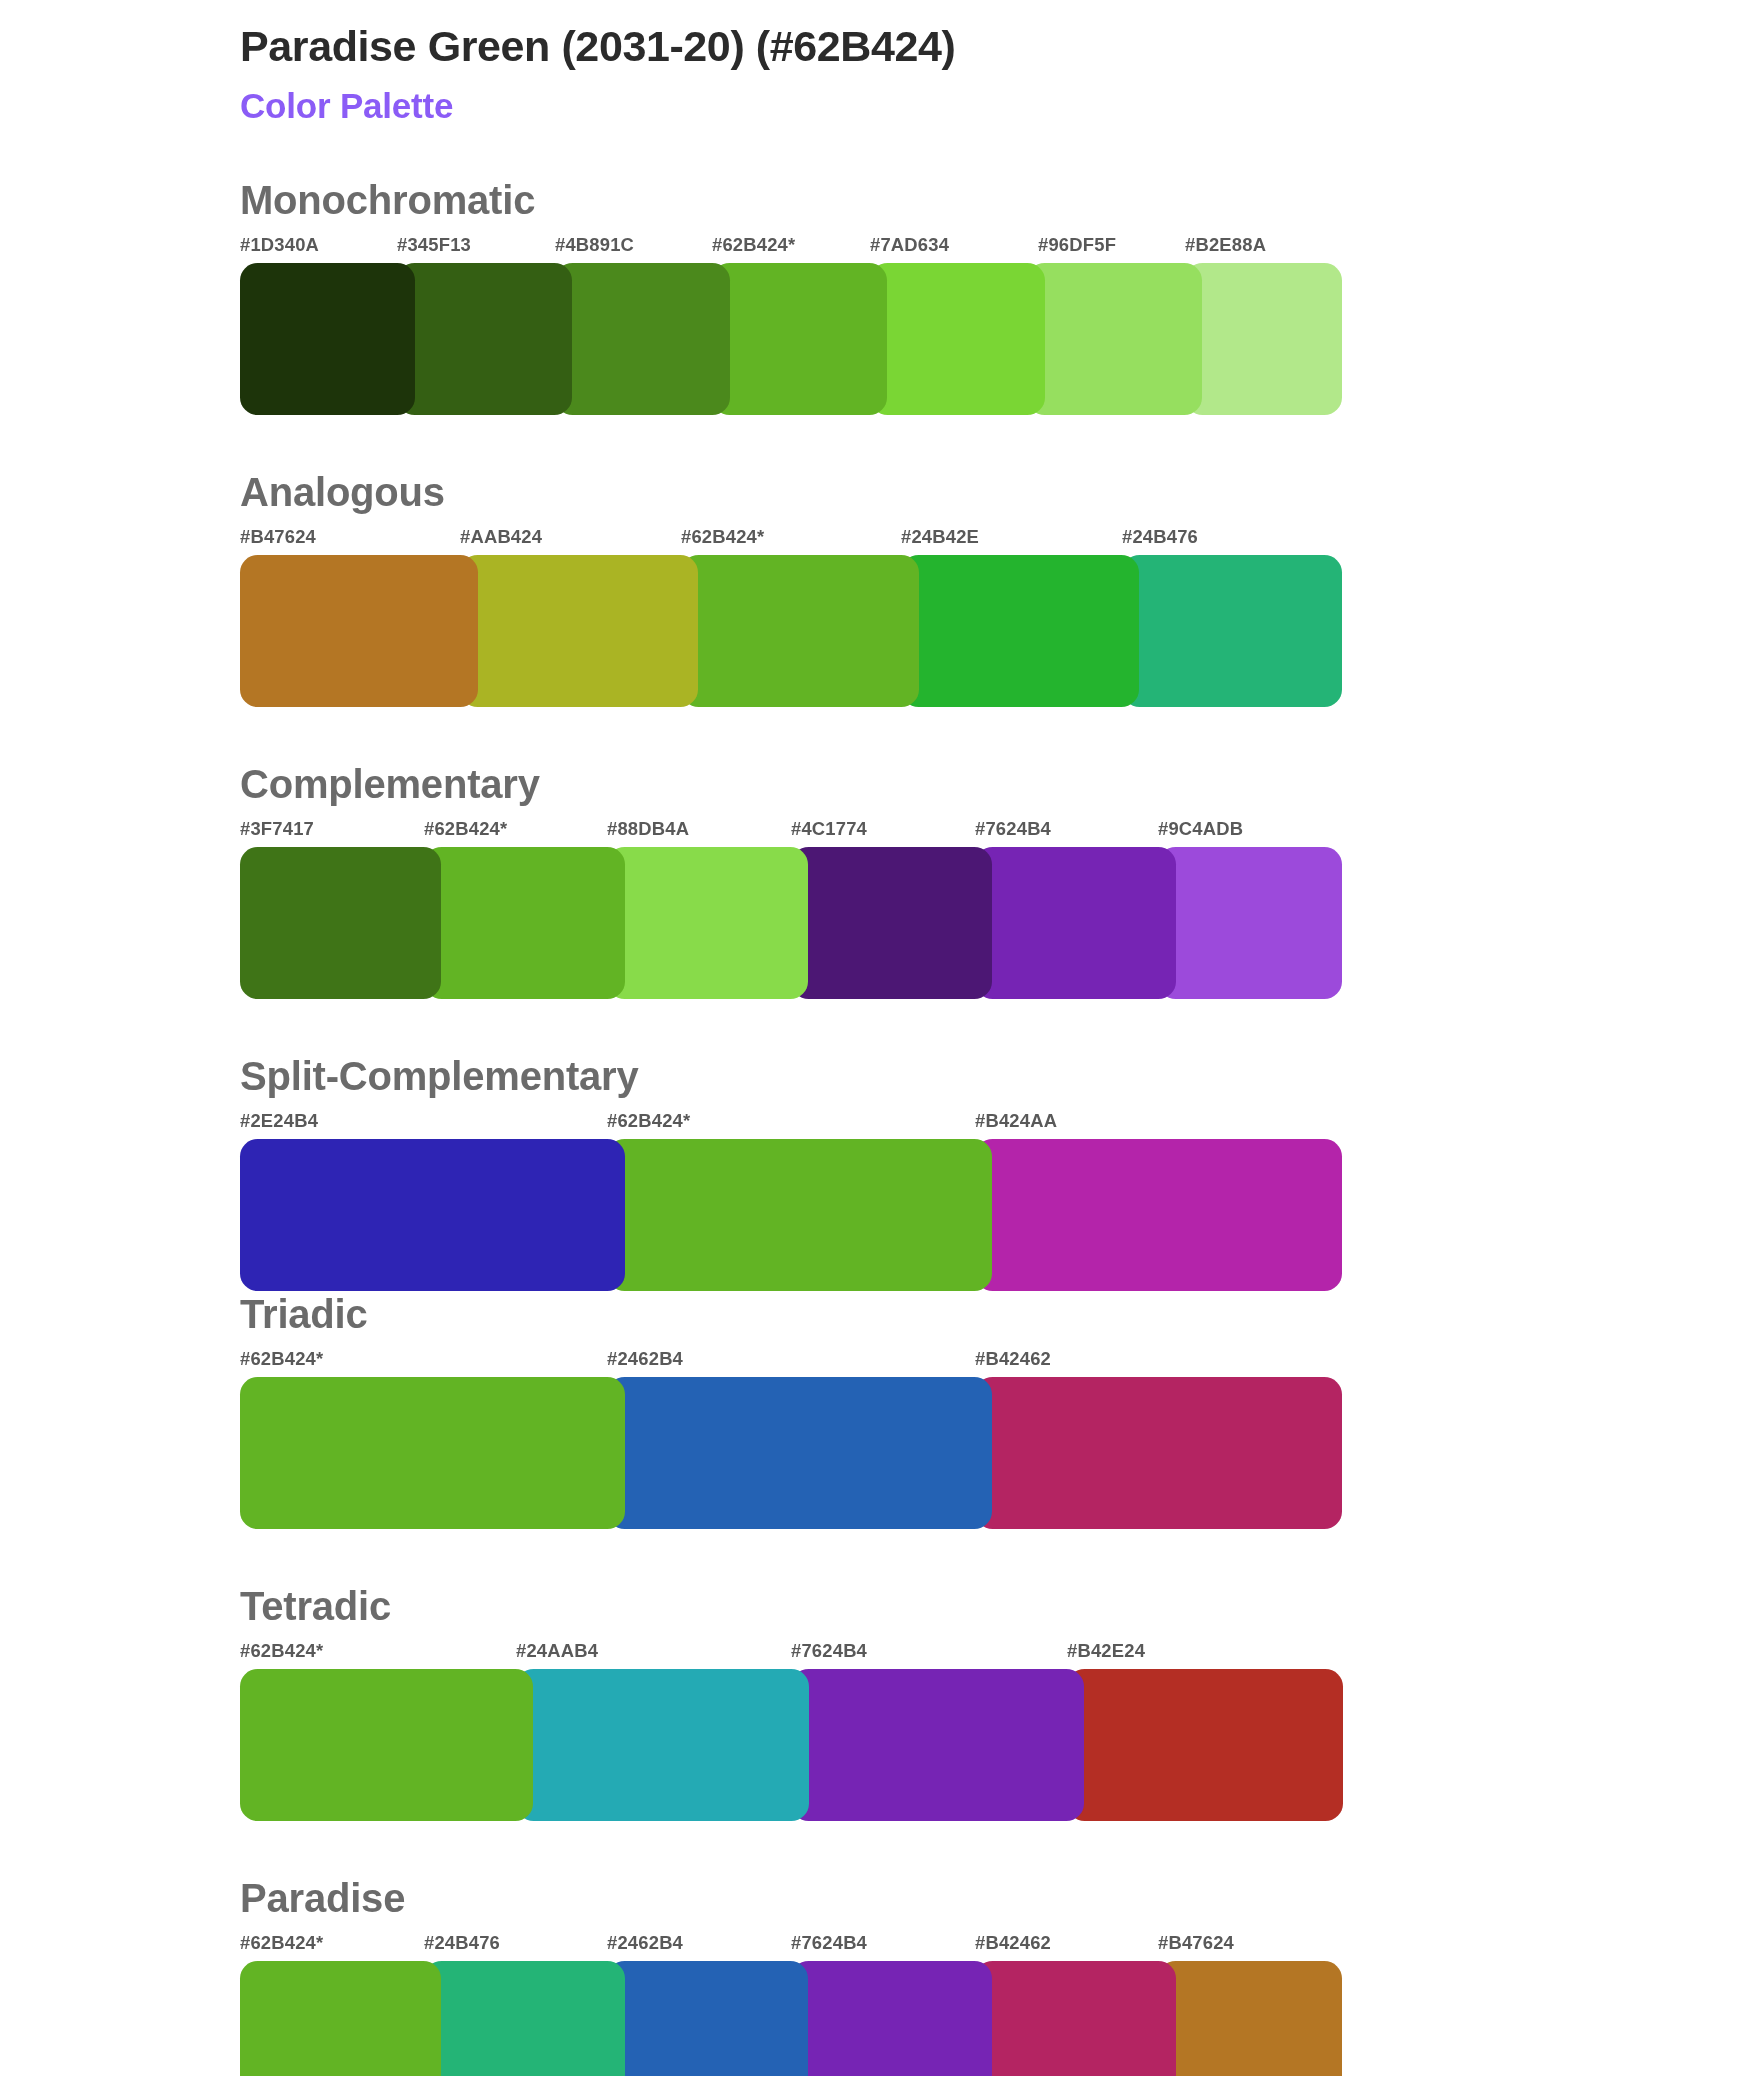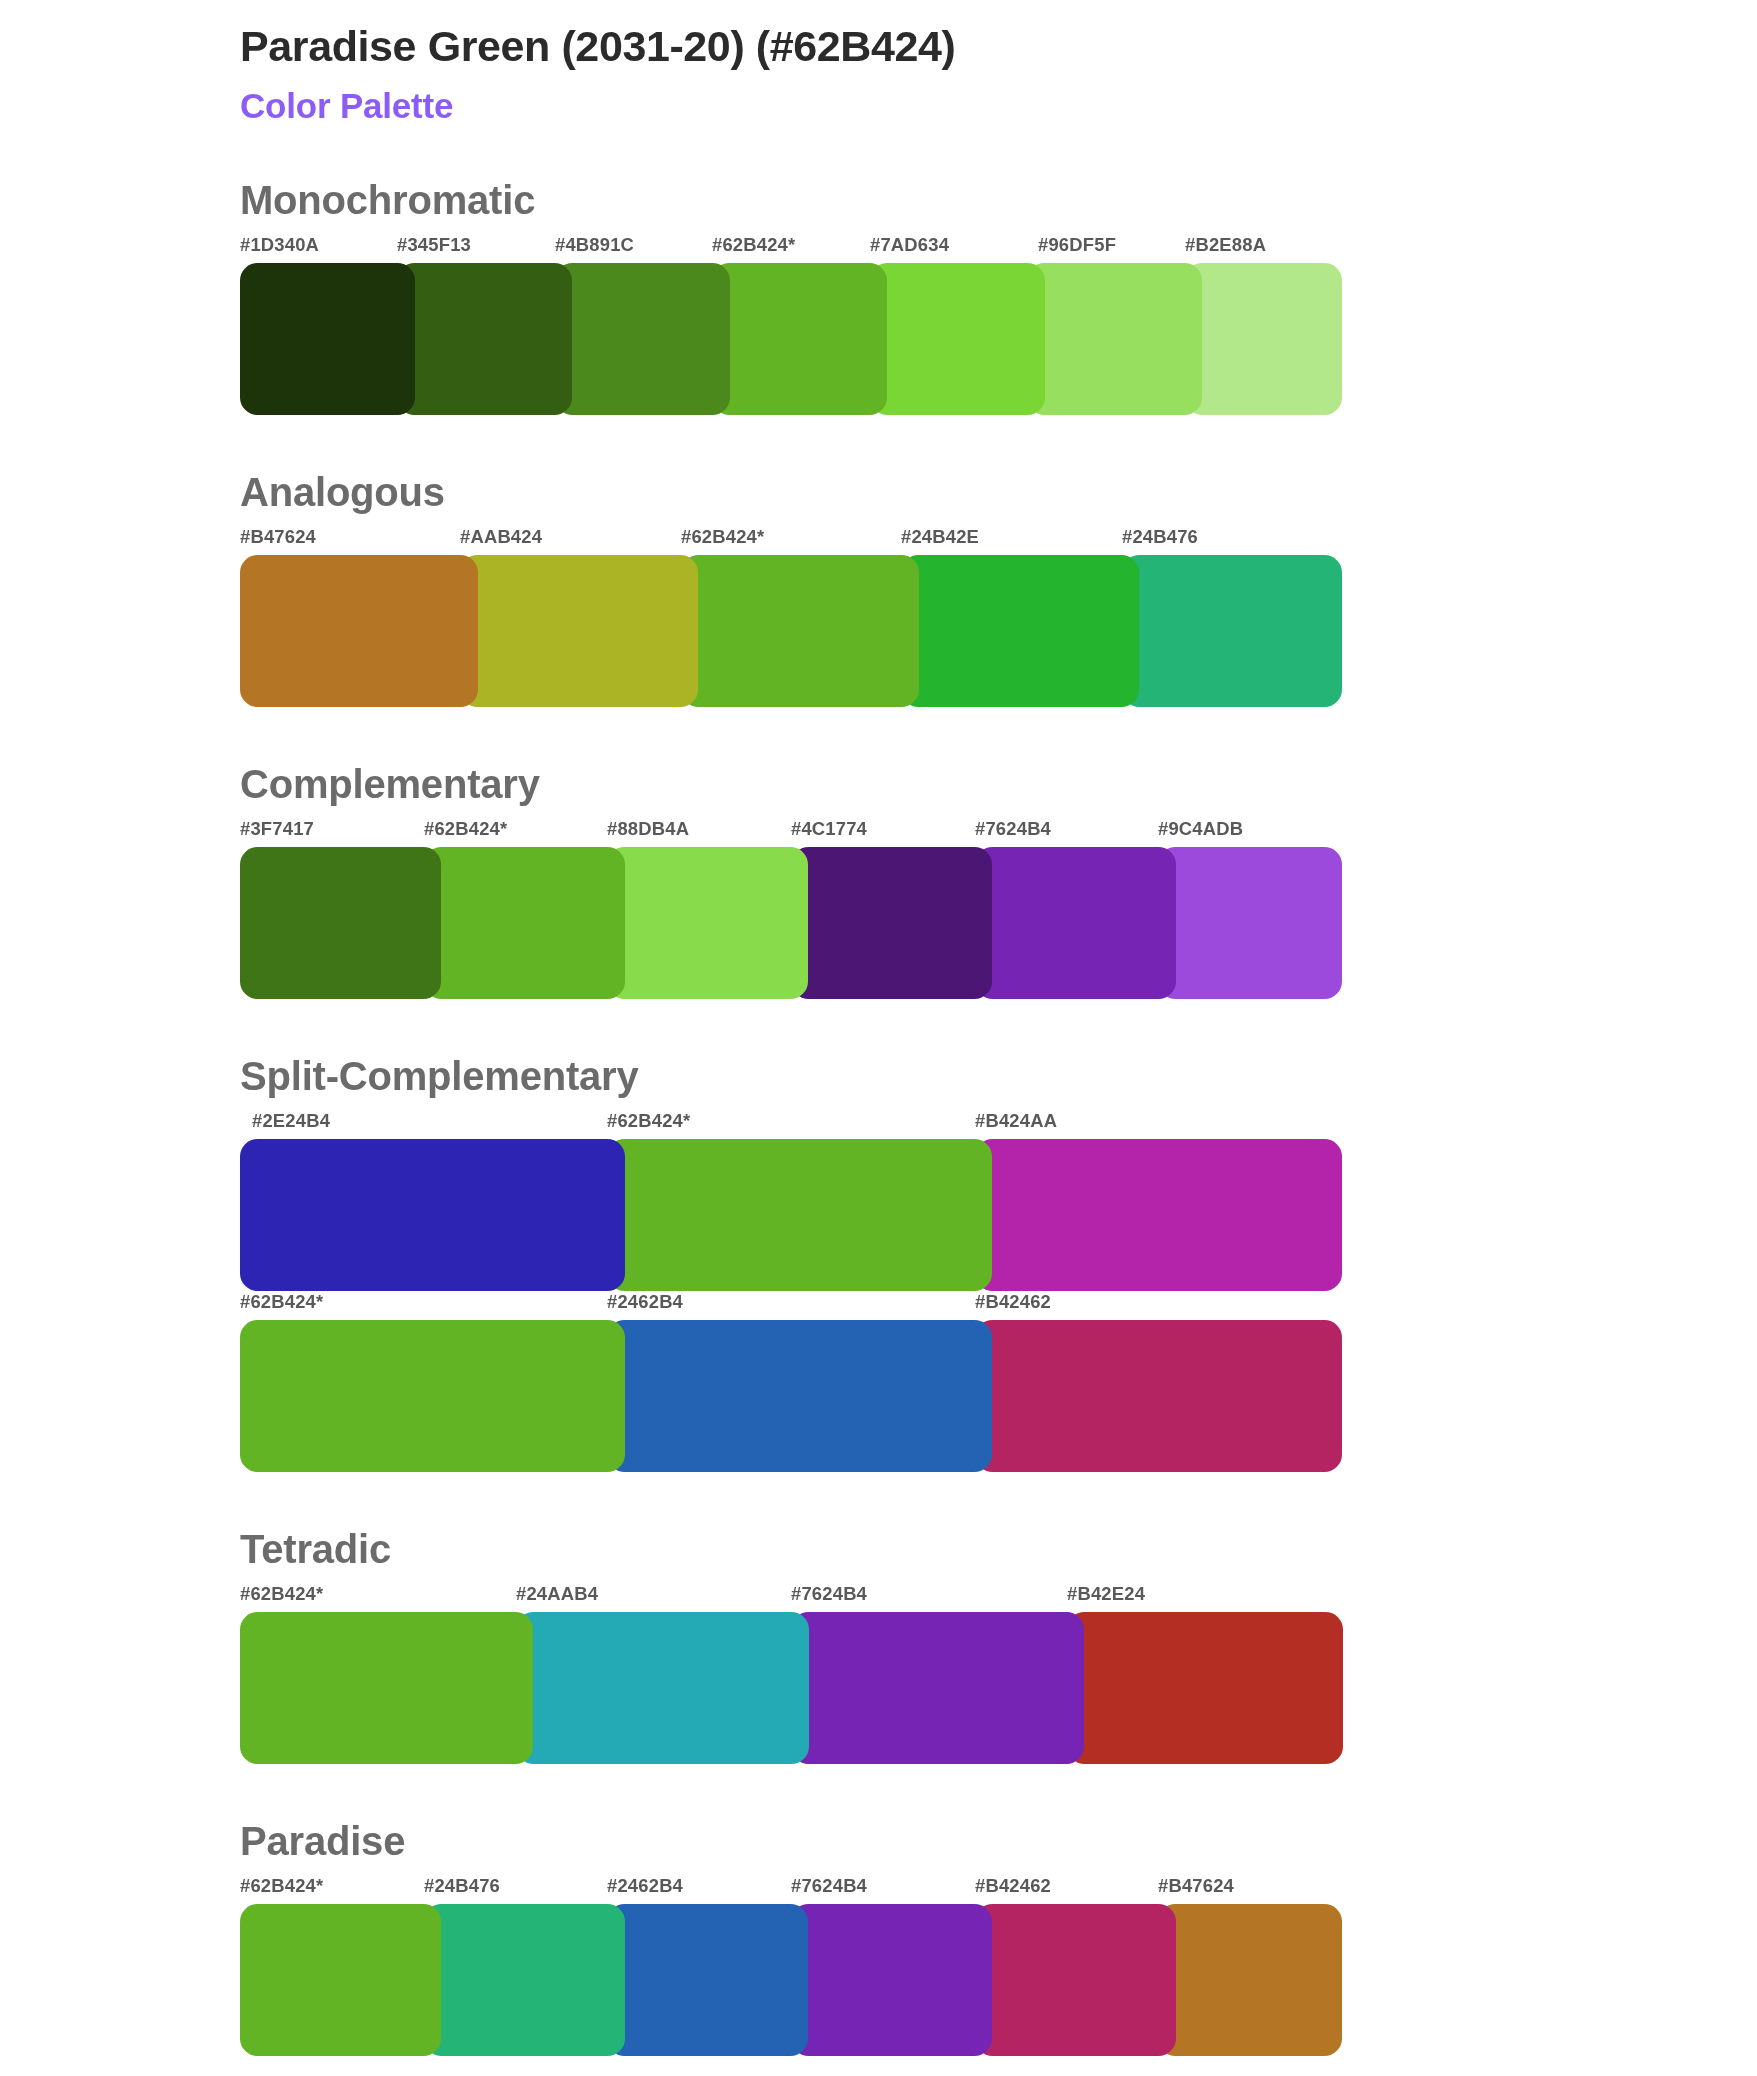--- a/index.html
+++ b/index.html
@@ -169,31 +169,32 @@
           <div class="swatch" title="#62B424*" style="left: 184px; width: 201px; background: rgb(98, 180, 36); z-index: 5;"></div>
           <div class="swatch" title="#88DB4A" style="left: 367px; width: 201px; background: rgb(136, 219, 74); z-index: 4;"></div>
           <div class="swatch" title="#4C1774" style="left: 551px; width: 201px; background: rgb(76, 23, 116); z-index: 3;"></div>
           <div class="swatch" title="#7624B4" style="left: 735px; width: 201px; background: rgb(118, 36, 180); z-index: 2;"></div>
           <div class="swatch" title="#9C4ADB" style="left: 918px; width: 184px; background: rgb(156, 74, 219); z-index: 1;"></div>
         </div>
       </div>
       <div class="section" style="">
         <div class="section-title">Split-Complementary</div>
         <div class="swatch-labels">
-          <div class="swatch-label" style="left: 12px;">#2E24B4</div>
+          <div class="swatch-label" style="left: 0px;">#2E24B4</div>
           <div class="swatch-label" style="left: 367px;">#62B424*</div>
           <div class="swatch-label" style="left: 735px;">#B424AA</div>
         </div>
         <div class="swatch-band">
           <div class="swatch" title="#2E24B4" style="left: 0px; width: 385px; background: rgb(46, 36, 180); z-index: 3;"></div>
           <div class="swatch" title="#62B424*" style="left: 367px; width: 385px; background: rgb(98, 180, 36); z-index: 2;"></div>
           <div class="swatch" title="#B424AA" style="left: 735px; width: 367px; background: rgb(180, 36, 170); z-index: 1;"></div>
         </div>
       </div>
       <div class="section" style="margin-bottom: 54px;">
+        <div class="section-title">Triadic</div>
         <div class="swatch-labels">
           <div class="swatch-label" style="left: 0px;">#62B424*</div>
           <div class="swatch-label" style="left: 367px;">#2462B4</div>
           <div class="swatch-label" style="left: 735px;">#B42462</div>
         </div>
         <div class="swatch-band">
           <div class="swatch" title="#62B424*" style="left: 0px; width: 385px; background: rgb(98, 180, 36); z-index: 3;"></div>
           <div class="swatch" title="#2462B4" style="left: 367px; width: 385px; background: rgb(36, 98, 180); z-index: 2;"></div>
           <div class="swatch" title="#B42462" style="left: 735px; width: 367px; background: rgb(180, 36, 98); z-index: 1;"></div>
         </div>

